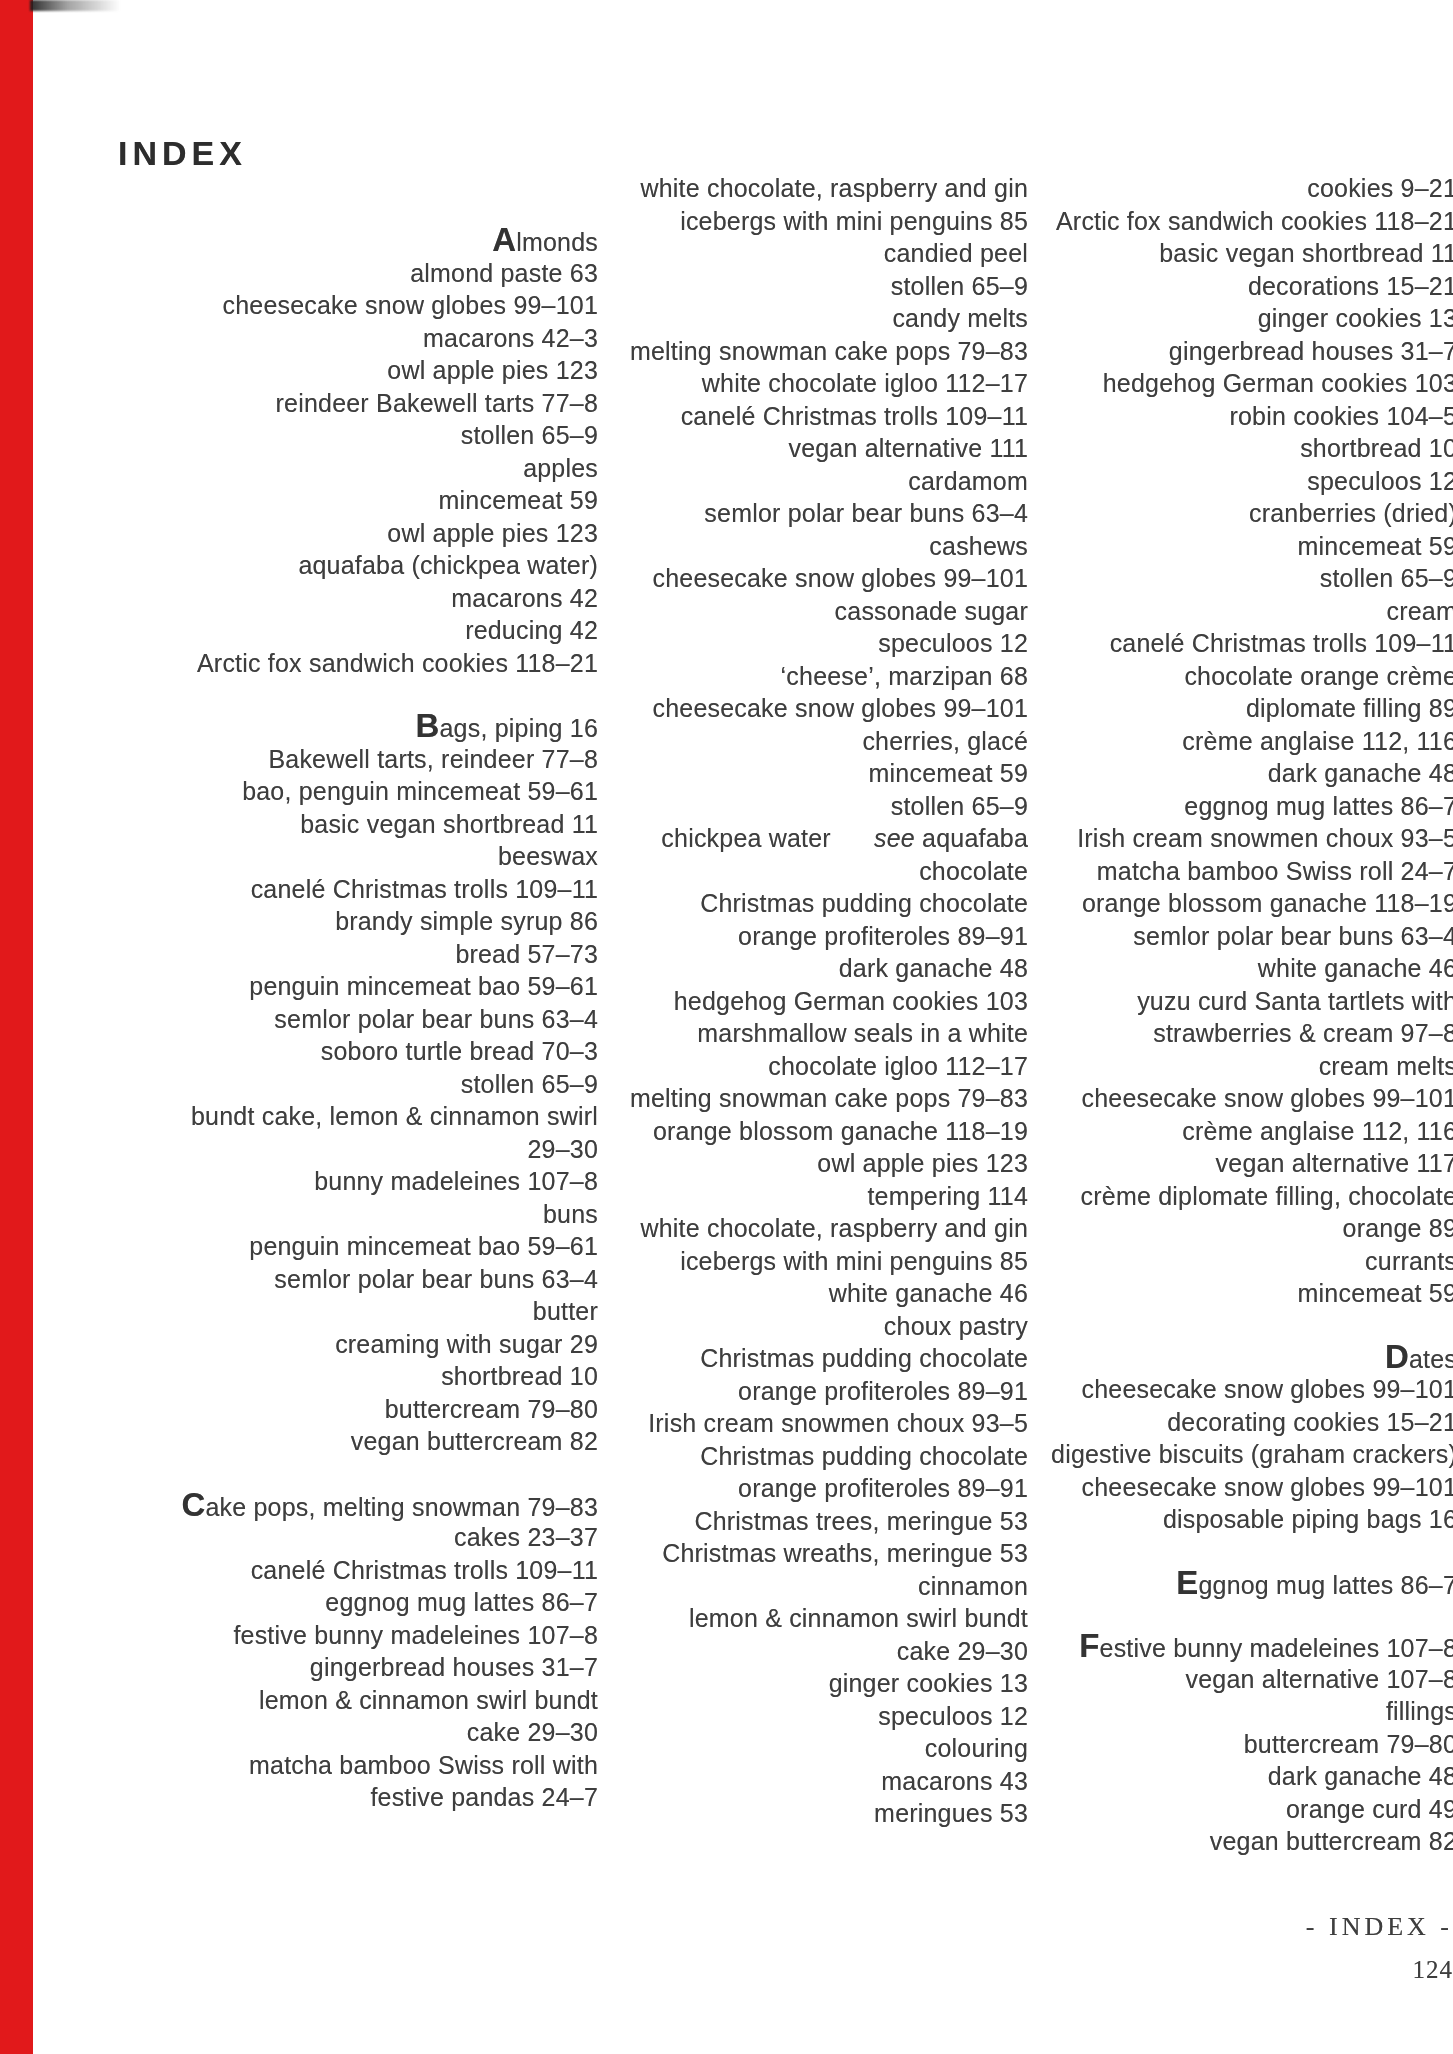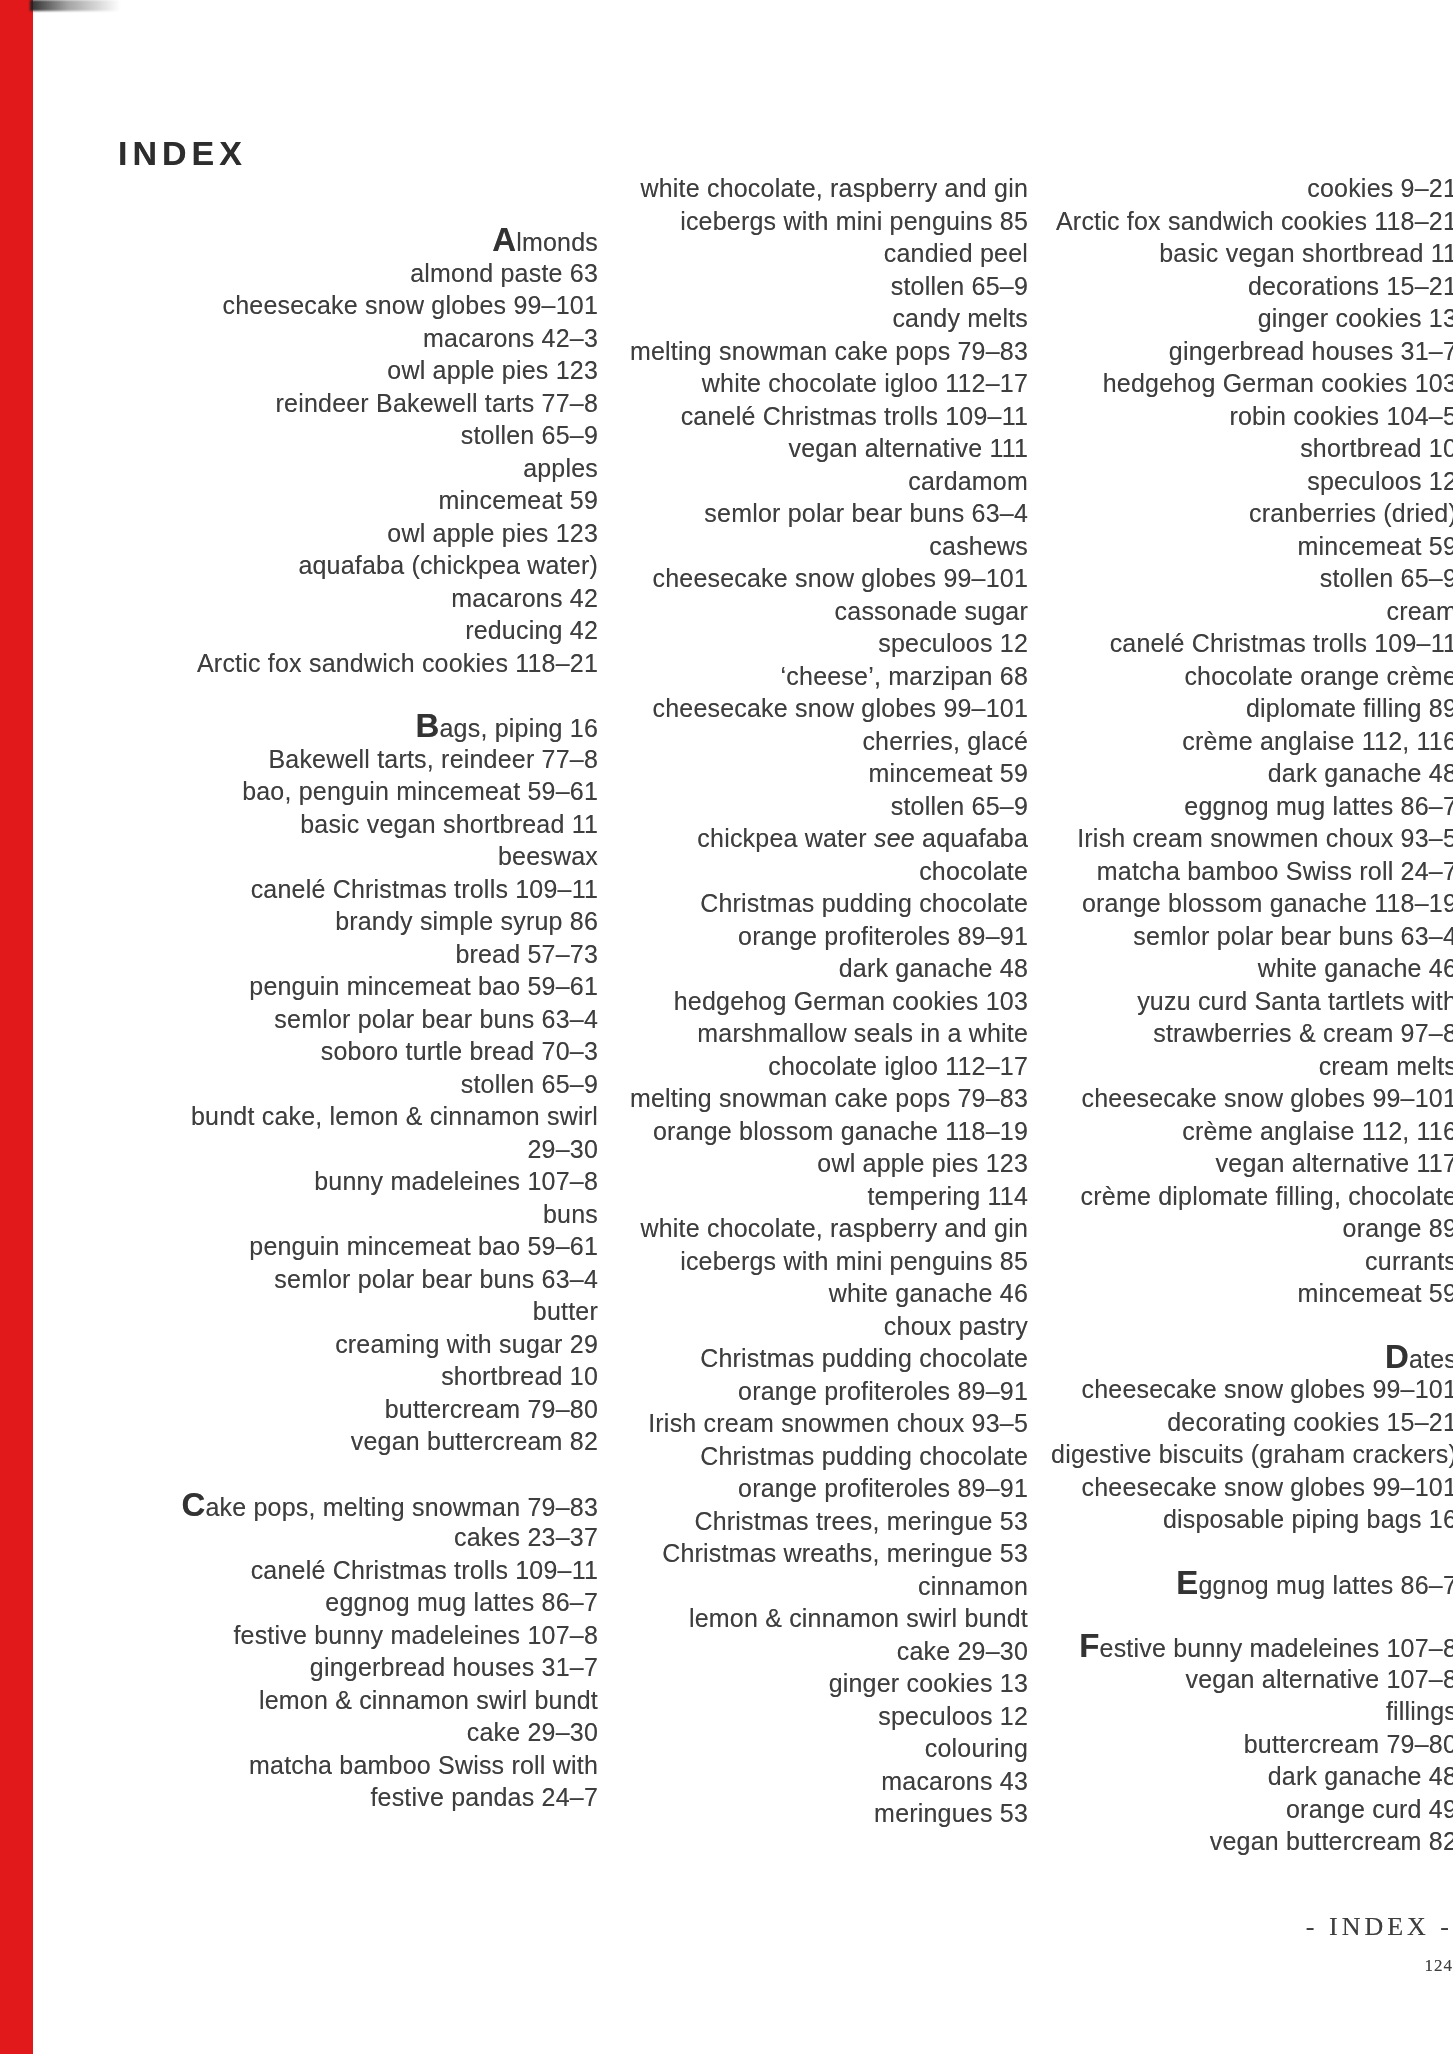--- a/index.html
+++ b/index.html
@@ -30,28 +30,28 @@
     text-align:right;
   }
   .col-0 { left:118px; top:224px; }
   .col-1 { left:548px; top:172px; }
   .col-2 { left:977px; top:172px; }
   .line { white-space:nowrap; height:32.5px; }
   .line.l1 { padding-left:18px; }
   .line.l2 { padding-left:36px; }
   .line.gap { margin-top:31px; }
   .cap { font-size:33px; font-weight:700; line-height:32.5px; color:#333333; }
-  .it { font-style:italic; }
+  .it { font-style:italic;margin-left:36px; }
   .footer {
     position:absolute; left:33px; right:0; text-align:right;
     text-shadow:0 0 0.5px rgba(62,62,62,0.5);
     font-family:Liberation Serif, serif;
   }
   .footer-label { top:1912px; font-size:26px; letter-spacing:4px; }
-  .footer-page { top:1956px; font-size:17px; letter-spacing:1px; }
+  .footer-page { top:1956px; font-size:25px; letter-spacing:1px; }
 </style>
 </head>
 <body style="color: rgb(62, 62, 62);">
 
 <div class="page">
   <div class="red-bar" style="background: rgb(225, 25, 27);"></div>
   <div class="smudge"></div>
 
   <div class="title">INDEX</div>
 

